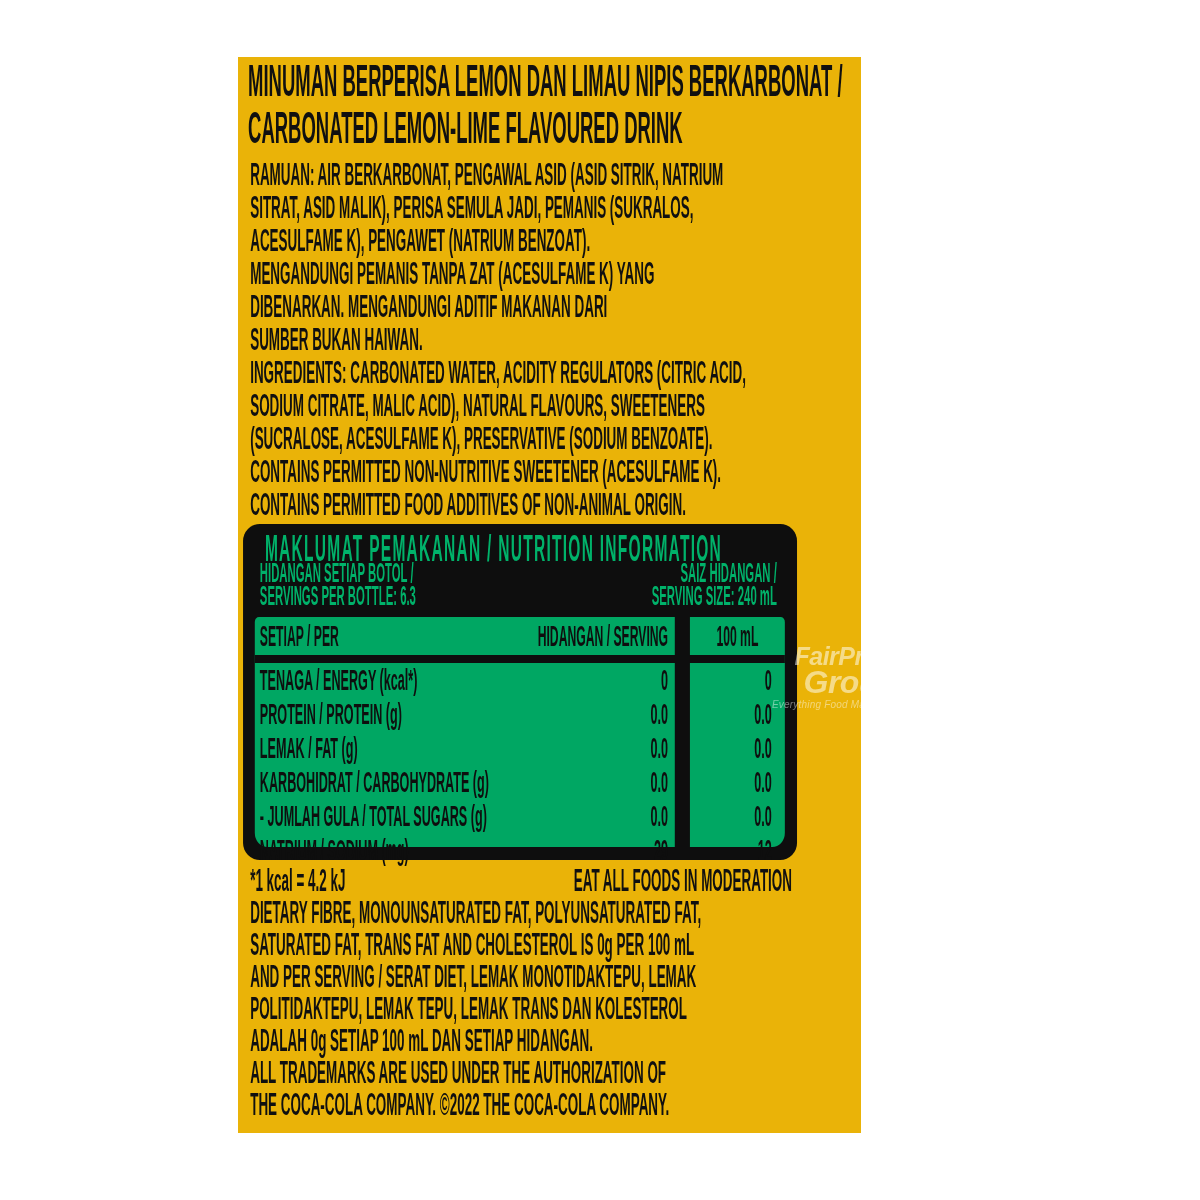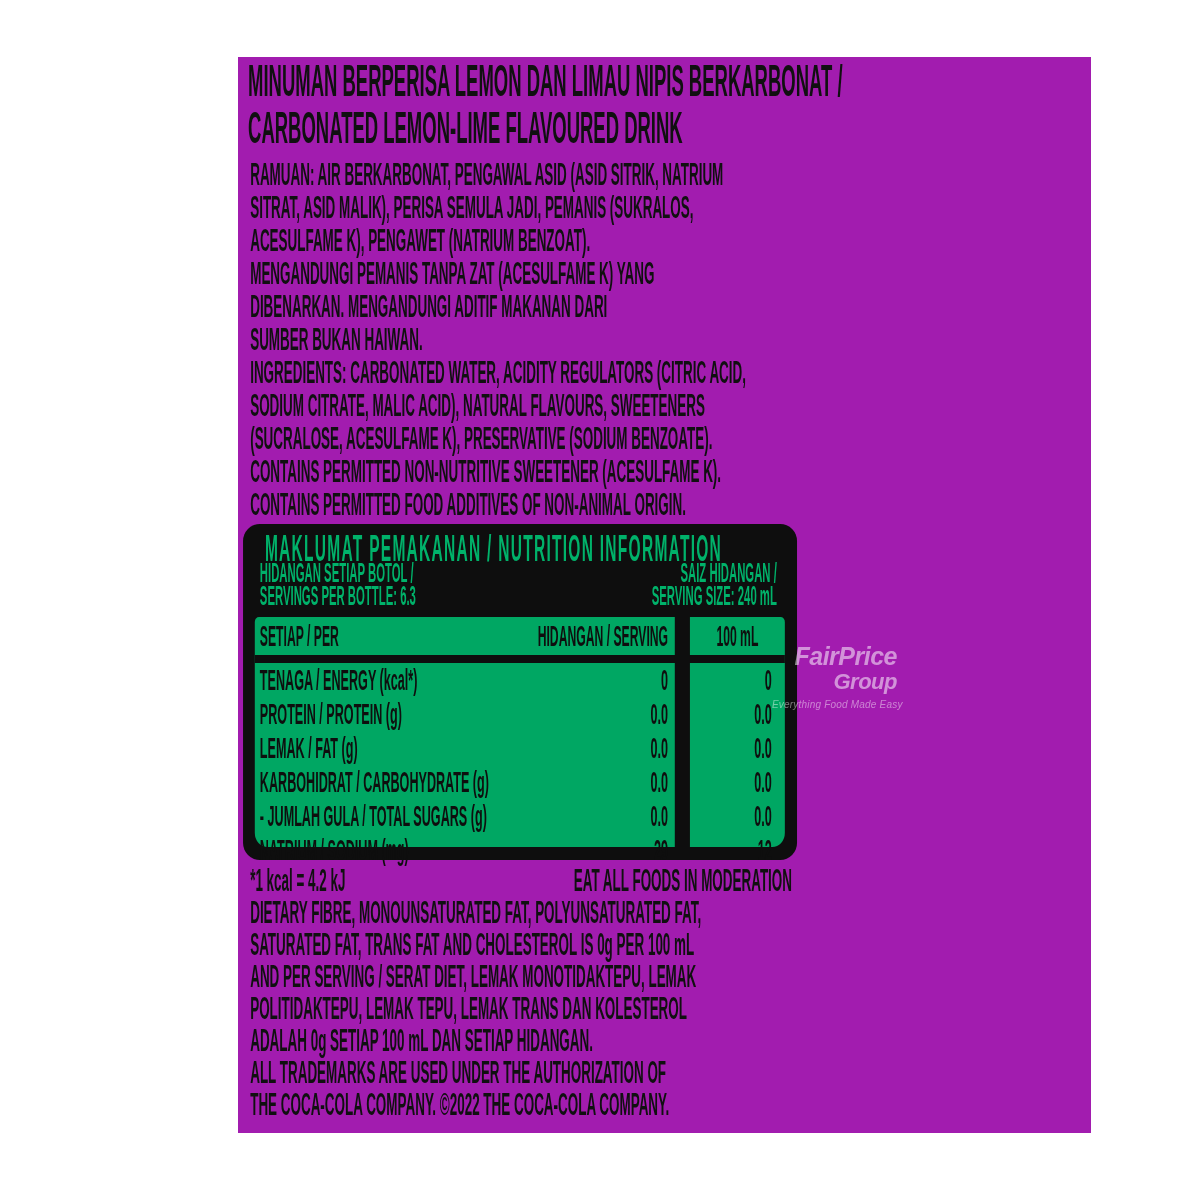--- a/index.html
+++ b/index.html
@@ -1,22 +1,22 @@
 <!DOCTYPE html>
 <html><head>
 <meta charset="utf-8">
 <style>
   html,body{margin:0;padding:0;}
   body{
     width:1200px;height:1200px;background:#ffffff;position:relative;overflow:hidden;
     font-family:"Liberation Sans", sans-serif;
   }
   .panel{
-    position:absolute;left:238px;top:57px;width:853px;height:1076px;
-    background:#a21caf;
+    position:absolute;left:238px;top:57px;width:623px;height:1076px;
+    background:#eab308;
   }
   
   .squeeze{
     position:absolute;left:0;top:0;width:1731px;height:1076px;
     transform:scaleX(0.42);transform-origin:0 0;
     color:#101010;
   }
   .sq-title{position:absolute;left:24px;top:0;font-size:44px;line-height:47px;font-weight:bold;white-space:nowrap;}
   .sq-ing{position:absolute;left:29px;top:101px;font-size:32px;line-height:33px;font-weight:bold;white-space:nowrap;}
 
@@ -44,21 +44,21 @@
   .nowrap{white-space:nowrap;}
 
   .fnote{position:absolute;left:29px;top:808px;width:1290px;display:flex;justify-content:space-between;font-size:32px;line-height:30px;font-weight:bold;}
   .footerp{position:absolute;left:29px;top:839px;font-size:32px;line-height:32px;font-weight:bold;white-space:nowrap;}
 
   .wm{
     position:absolute;left:772px;top:644px;width:125px;z-index:5;
     font-style:italic;font-weight:bold;color:rgba(255,255,255,0.52);text-align:right;
   }
   .wm1{font-size:25px;line-height:24px;letter-spacing:-0.5px;}
-  .wm2{font-size:22px;line-height:28px;letter-spacing:-0.5px;margin-left:8px;}
+  .wm2{font-size:32px;line-height:28px;letter-spacing:-0.5px;margin-left:8px;}
   .wmtag{font-size:10px;line-height:13px;font-weight:normal;font-style:italic;text-align:right;letter-spacing:0.2px;margin-top:2px;color:rgba(255,255,255,0.45);white-space:nowrap;}
 </style>
 </head>
 <body>
 
 <div class="panel">
   <div class="squeeze">
 
     <div class="sq-title">
       <div>MINUMAN BERPERISA LEMON DAN LIMAU NIPIS BERKARBONAT /</div>

